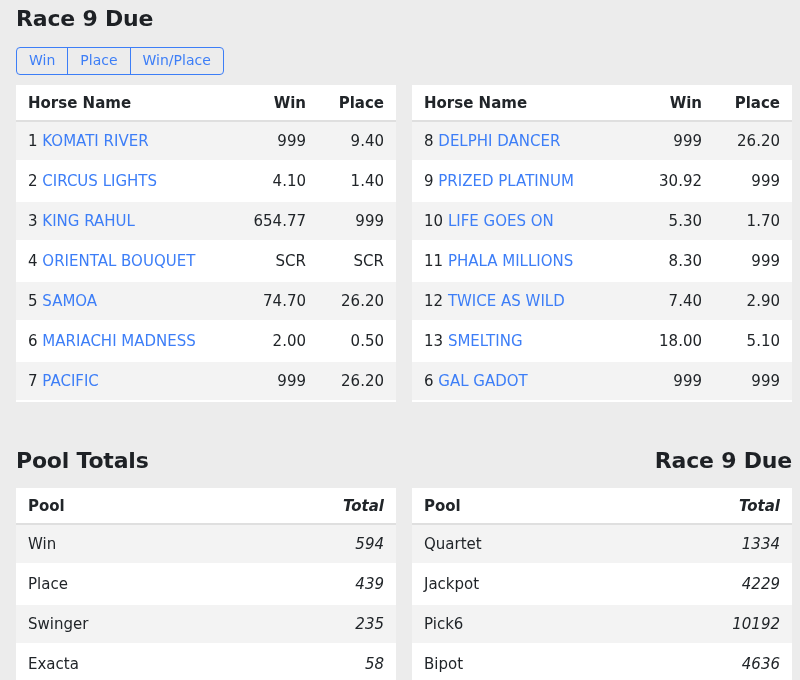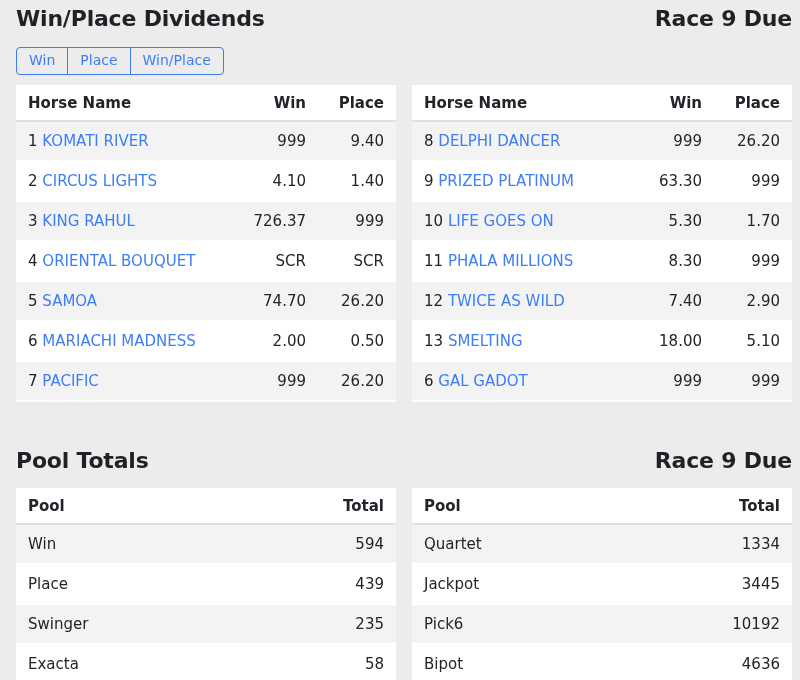--- a/index.html
+++ b/index.html
@@ -69,40 +69,39 @@
     border-bottom: 2px solid #dfdfdf;
     padding-top: 9px; padding-bottom: 8px;
   }
   td { padding-top: 10px; padding-bottom: 10px; }
   tbody tr { border-bottom: 2px solid #ffffff; margin-top: 18px; }
   tbody tr:nth-child(odd) { background: #f3f3f3; }
   tbody tr:nth-child(even) { background: #ffffff; }
 
   .col-win   { width: 95px; }
   .col-place { width: 78px; }
-  .col-total { width: 110px; }
+  .col-total { width: 110px; font-style: italic; }
   .num { text-align: right; }
 
   .horse-num { color: #212529; }
   .horse-link {
     color: #3d7ef7;
     text-decoration: none;
     cursor: pointer;
   }
 
   .pools-header { margin-top: 46px; }
 </style>
 </head>
 <body>
 
 <div class="page">
 
   <div class="section">
     <div class="section-header">
-      <h1>Win/Place Dividends</h1>
       <h1>Race 9 Due</h1>
     </div>
 
     <div class="btn-group">
       <button>Win</button>
       <button>Place</button>
       <button>Win/Place</button>
     </div>
 
     <div class="tables-row">
@@ -120,21 +119,21 @@
               <td class="num col-win">999</td>
               <td class="num col-place">9.40</td>
             </tr>
             <tr>
               <td><span class="horse-num">2</span> <a class="horse-link">CIRCUS LIGHTS</a></td>
               <td class="num col-win">4.10</td>
               <td class="num col-place">1.40</td>
             </tr>
             <tr>
               <td><span class="horse-num">3</span> <a class="horse-link">KING RAHUL</a></td>
-              <td class="num col-win">726.37</td>
+              <td class="num col-win">654.77</td>
               <td class="num col-place">999</td>
             </tr>
             <tr>
               <td><span class="horse-num">4</span> <a class="horse-link">ORIENTAL BOUQUET</a></td>
               <td class="num col-win">SCR</td>
               <td class="num col-place">SCR</td>
             </tr>
             <tr>
               <td><span class="horse-num">5</span> <a class="horse-link">SAMOA</a></td>
               <td class="num col-win">74.70</td>
@@ -162,21 +161,21 @@
           </tr>
         </thead>
         <tbody>
             <tr>
               <td><span class="horse-num">8</span> <a class="horse-link">DELPHI DANCER</a></td>
               <td class="num col-win">999</td>
               <td class="num col-place">26.20</td>
             </tr>
             <tr>
               <td><span class="horse-num">9</span> <a class="horse-link">PRIZED PLATINUM</a></td>
-              <td class="num col-win">63.30</td>
+              <td class="num col-win">30.92</td>
               <td class="num col-place">999</td>
             </tr>
             <tr>
               <td><span class="horse-num">10</span> <a class="horse-link">LIFE GOES ON</a></td>
               <td class="num col-win">5.30</td>
               <td class="num col-place">1.70</td>
             </tr>
             <tr>
               <td><span class="horse-num">11</span> <a class="horse-link">PHALA MILLIONS</a></td>
               <td class="num col-win">8.30</td>
@@ -247,21 +246,21 @@
             <th class="num col-total">Total</th>
           </tr>
         </thead>
         <tbody>
             <tr>
               <td>Quartet</td>
               <td class="num col-total">1334</td>
             </tr>
             <tr>
               <td>Jackpot</td>
-              <td class="num col-total">3445</td>
+              <td class="num col-total">4229</td>
             </tr>
             <tr>
               <td>Pick6</td>
               <td class="num col-total">10192</td>
             </tr>
             <tr>
               <td>Bipot</td>
               <td class="num col-total">4636</td>
             </tr>
             <tr>

